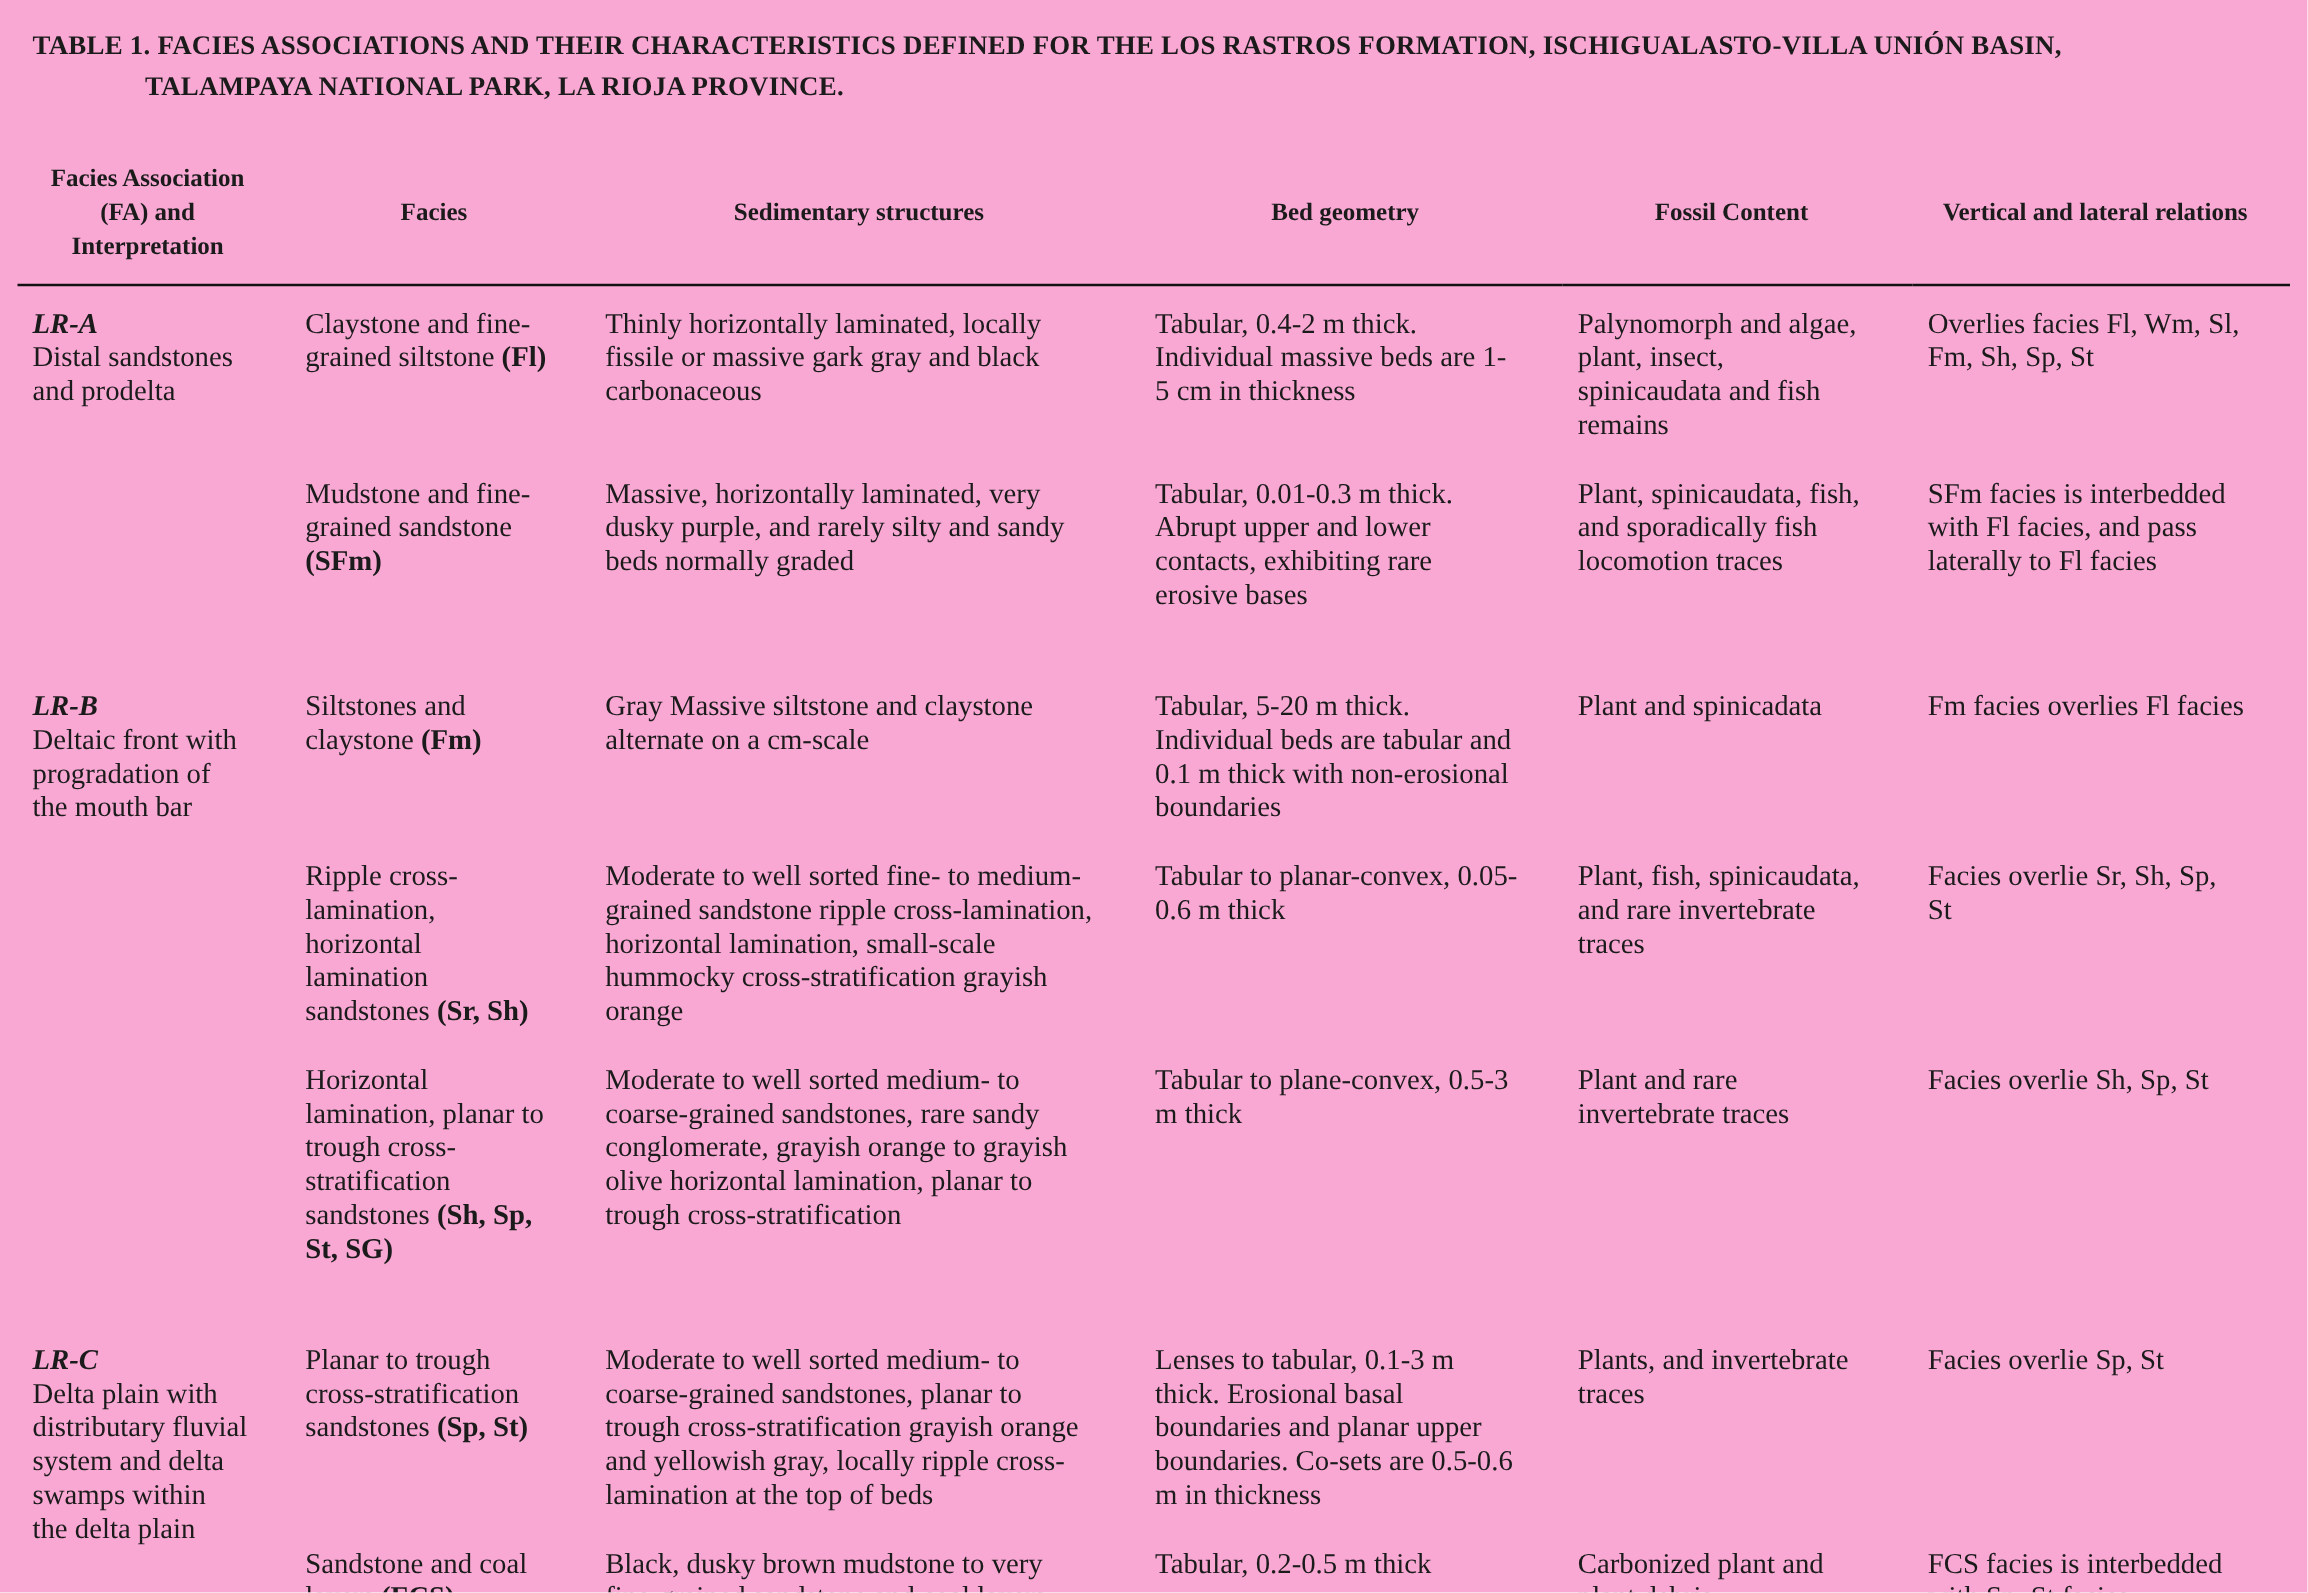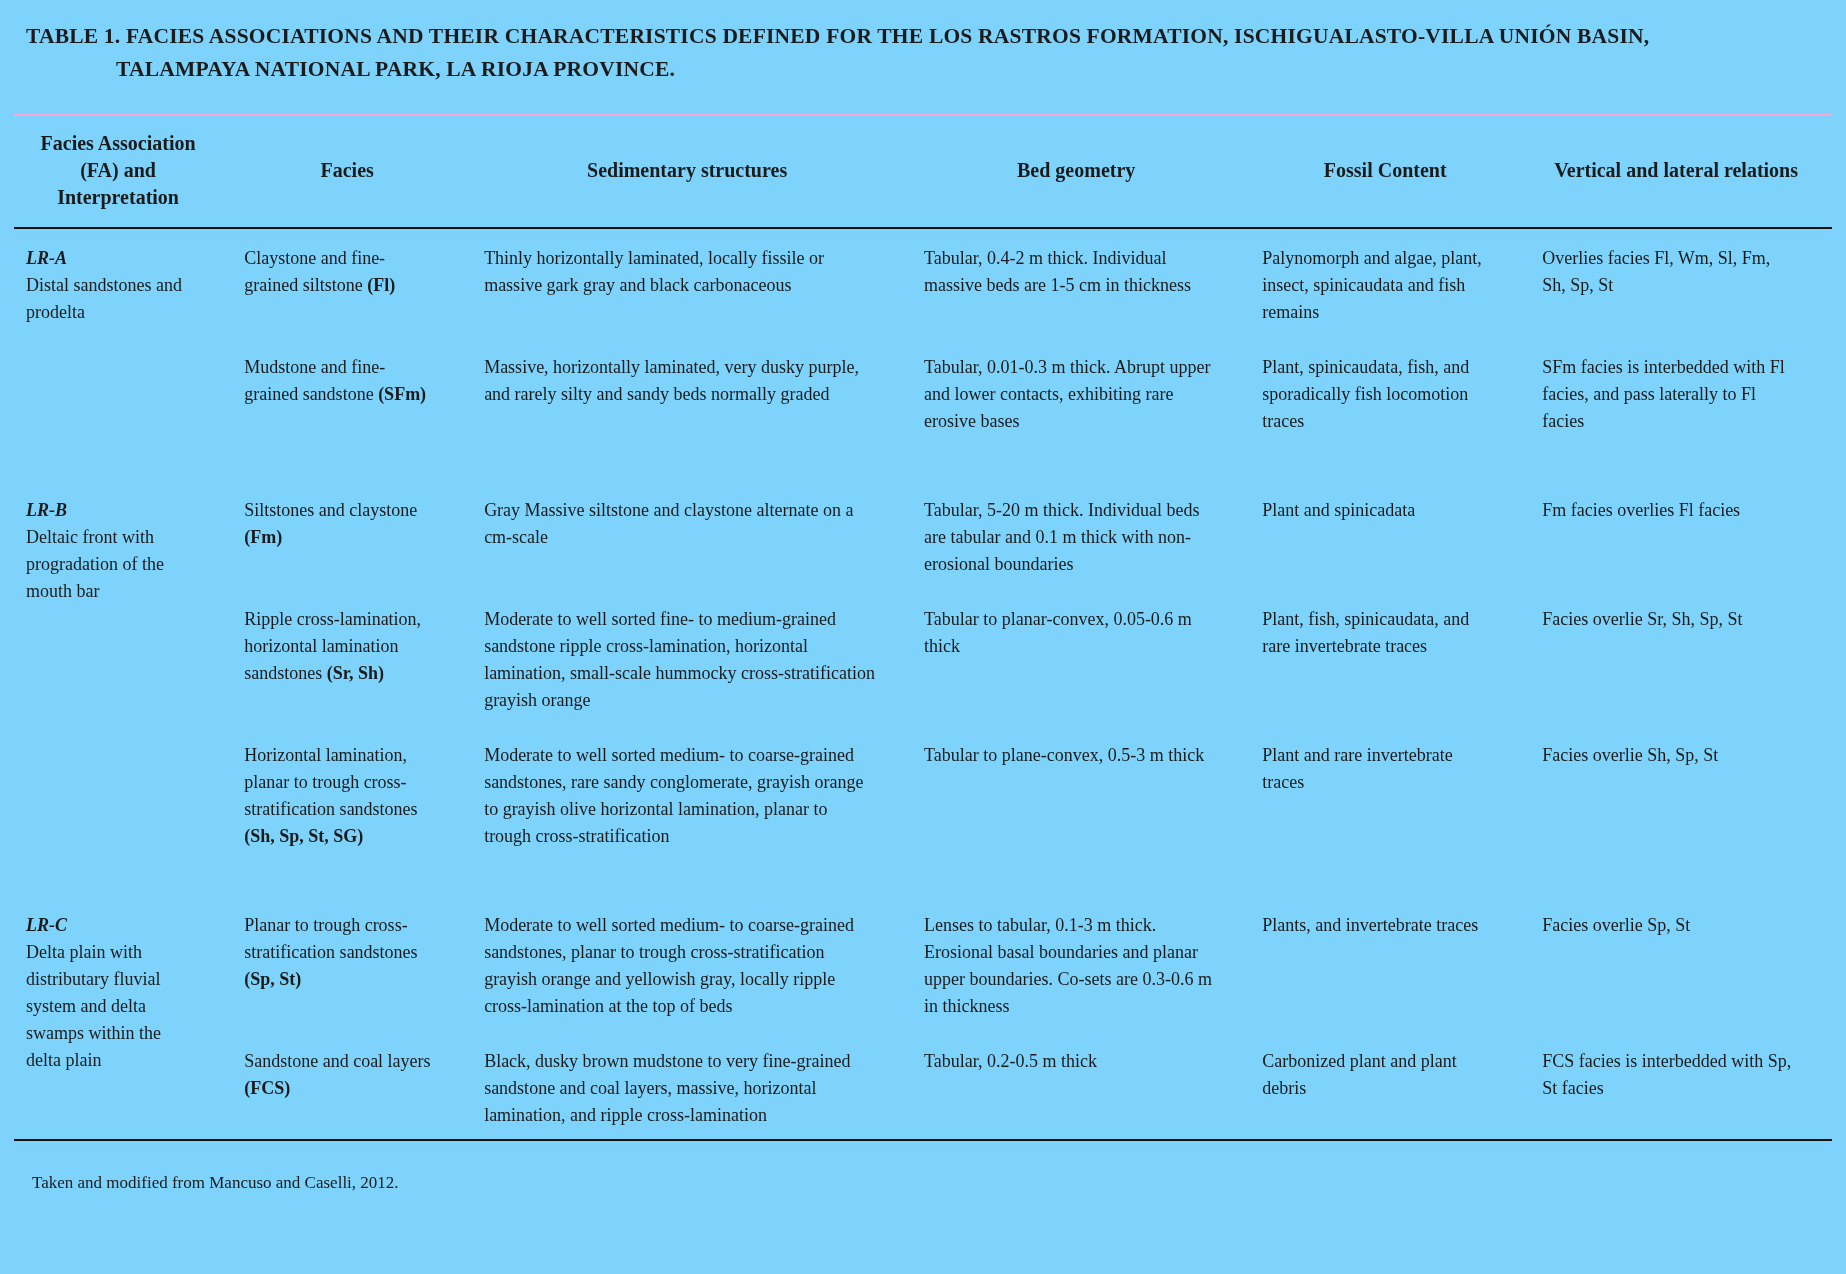--- a/index.html
+++ b/index.html
@@ -5,21 +5,21 @@
   * { margin: 0; padding: 0; box-sizing: border-box; }
   html, body {
     background: #ffffff;
     width: 1846px;
     font-family: "Liberation Serif", "DejaVu Serif", serif;
     color: #1b1b1b;
   }
   .page {
     width: 1846px;
     height: 1274px;
-    background: #7dd3fc;
+    background: #f9a8d4;
     padding: 14px 14px 0 14px;
     overflow: hidden;
   }
   .table-title {
     font-weight: bold;
     font-size: 21.5px;
     line-height: 33px;
     letter-spacing: 0.2px;
     padding-left: 96px;
     text-indent: -90px;
@@ -44,21 +44,21 @@
     font-weight: bold;
     font-size: 20px;
     line-height: 27px;
     text-align: center;
     vertical-align: middle;
     padding: 14px 18px 16px 8px;
     border-bottom: 2px solid #111;
   }
   tbody td {
     vertical-align: top;
-    font-size: 18px;
+    font-size: 23px;
     line-height: 27px;
     text-align: left;
     padding: 12px 34px 16px 12px;
   }
   tbody tr.group-gap td { padding-top: 46px; }
   tbody tr.first-row td { padding-top: 16px; }
   tbody tr.last-row td { padding-bottom: 10px; }
   .fa-code { font-weight: bold; font-style: italic; }
   .facies-code { font-weight: bold; text-align: center; }
   .footer-note {
@@ -139,21 +139,21 @@
         <td>Facies overlie Sh, Sp, St</td>
       </tr>
 
       <tr class="group-gap">
         <td rowspan="2">
           <div class="fa-code">LR-C</div>
           <div>Delta plain with distributary fluvial system and delta swamps within the delta plain</div>
         </td>
         <td><span>Planar to trough cross-stratification sandstones </span><span class="facies-code">(Sp, St)</span></td>
         <td>Moderate to well sorted medium- to coarse-grained sandstones, planar to trough cross-stratification grayish orange and yellowish gray, locally ripple cross-lamination at the top of beds</td>
-        <td>Lenses to tabular, 0.1-3 m thick. Erosional basal boundaries and planar upper boundaries. Co-sets are 0.3-0.6 m in thickness</td>
+        <td>Lenses to tabular, 0.1-3 m thick. Erosional basal boundaries and planar upper boundaries. Co-sets are 0.5-0.6 m in thickness</td>
         <td>Plants,  and invertebrate traces</td>
         <td>Facies overlie Sp, St</td>
       </tr>
       <tr class="last-row">
         <td><span>Sandstone and coal layers </span><span class="facies-code">(FCS)</span></td>
         <td>Black, dusky brown mudstone to very fine-grained sandstone and coal layers, massive, horizontal lamination, and ripple cross-lamination</td>
         <td>Tabular, 0.2-0.5 m thick</td>
         <td>Carbonized plant and plant debris</td>
         <td>FCS facies is interbedded with Sp, St facies</td>
       </tr>

